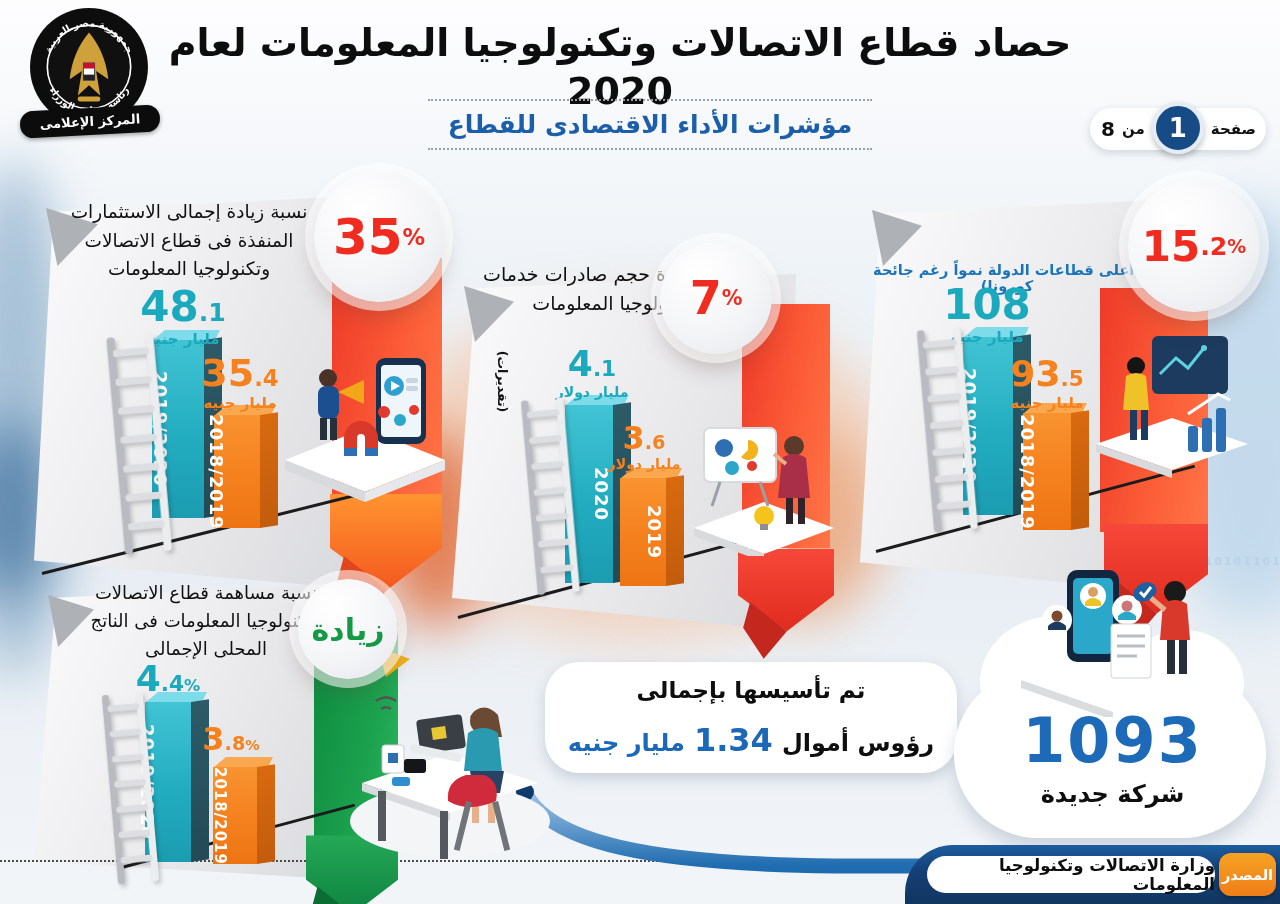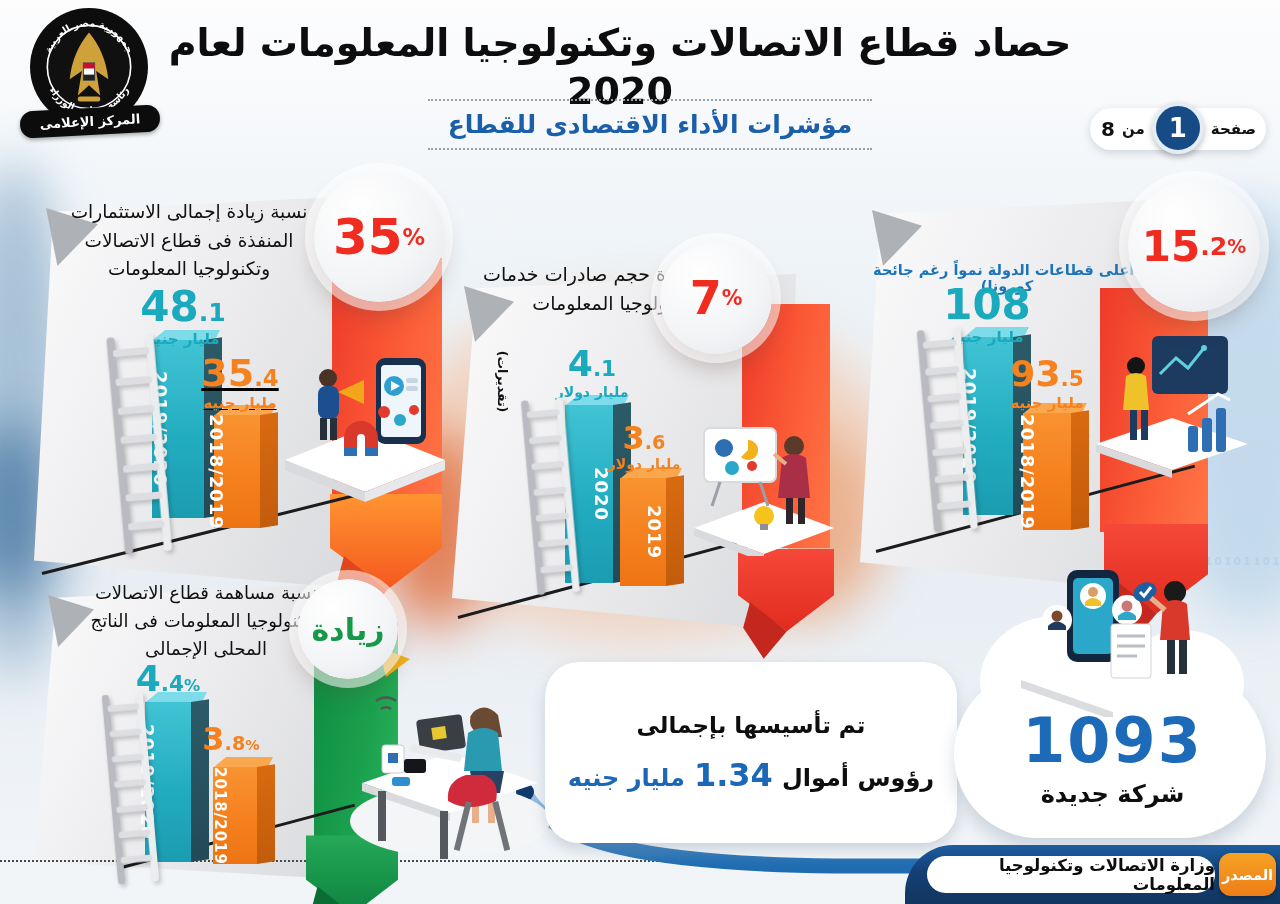--- a/index.html
+++ b/index.html
@@ -47,21 +47,21 @@
   .bar3d.teal::after{background:linear-gradient(180deg,#2c5b68 0%,#234a56 100%);}
   .bar3d.orange::after{background:linear-gradient(180deg,#d96a10 0%,#c25c0c 100%);}
   .bar3d::before{content:"";position:absolute;bottom:100%;left:1px;width:calc(100% + 15px);height:10px;clip-path:polygon(0 100%,12px 0,100% 0,calc(100% - 5px) 100%);}
   .bar3d.teal::before{background:#7edcea;}
   .bar3d.orange::before{background:#f9a85０;background:#f9a850;}
   .year{position:absolute;right:-15px;top:50%;transform:translateY(-50%) rotate(90deg);color:#fff;font-weight:800;font-size:18px;letter-spacing:1px;direction:ltr;unicode-bidi:embed;white-space:nowrap;z-index:4;}
   .year.small{font-size:15px;right:-12px;}
   .baseline{position:absolute;height:3px;background:#1c1c1c;transform-origin:left center;z-index:2;}
   .ladder{position:absolute;z-index:4;transform:rotate(-5deg);filter:drop-shadow(2px 3px 2px rgba(0,0,0,.2));}
   
-  .companies-box{left:545px;top:662px;width:412px;height:181px;background:#fff;border-radius:34px;box-shadow:0 6px 14px rgba(70,90,120,.22);z-index:5;display:flex;flex-direction:column;align-items:center;justify-content:center;gap:18px;direction:rtl;}
+  .companies-box{left:545px;top:662px;width:412px;height:111px;background:#fff;border-radius:34px;box-shadow:0 6px 14px rgba(70,90,120,.22);z-index:5;display:flex;flex-direction:column;align-items:center;justify-content:center;gap:18px;direction:rtl;}
   .companies-l1,.companies-l3{font-size:23px;font-weight:800;color:#0e0e0e;}
   .companies-l2{font-size:24px;font-weight:800;color:#0e0e0e;display:flex;direction:rtl;align-items:baseline;gap:9px;}
   .companies-l2 .cap-val{color:#1c68b8;font-size:32px;}
   .companies-l2 .cap-unit{color:#1c68b8;}
   
   .cloud-wrap{left:950px;top:552px;width:330px;height:312px;z-index:5;}
   .cloud-main{position:absolute;left:4px;top:118px;width:312px;height:168px;background:#fff;border-radius:90px;box-shadow:0 10px 16px rgba(110,130,155,.28);}
   .cloud-main::before{content:"";position:absolute;left:26px;top:-54px;width:152px;height:132px;background:#fff;border-radius:50%;}
   .cloud-main::after{content:"";position:absolute;left:168px;top:-40px;width:122px;height:108px;background:#fff;border-radius:50%;}
   .cloud-count{position:absolute;left:20px;top:152px;width:285px;text-align:center;font-size:62px;font-weight:800;color:#1d6ab8;letter-spacing:2px;z-index:2;}
@@ -169,21 +169,21 @@
     <div class="sec-title" style="left:30px;top:26px;width:262px;font-size:18.5px;">نسبة زيادة إجمالى الاستثمارات المنفذة فى قطاع الاتصالات وتكنولوجيا المعلومات</div>
 
     <div class="bar-label" style="left:90px;top:114px;width:130px;">
       <div class="bar-value teal num" style="font-size:42px;"><span class="n-main">48</span><span class="n-dec">.1</span></div>
       <div class="bar-unit teal">مليار جنيه</div>
     </div>
     <div class="bar3d teal" style="left:124px;top:168px;width:52px;height:178px;">
       <div class="face"></div>
         <span class="year">2019/2020</span>
     </div>
-    <div class="bar-label" style="left:152px;top:182px;width:120px;text-decoration:underline;">
+    <div class="bar-label" style="left:152px;top:182px;width:120px;">
       <div class="bar-value orange num" style="font-size:38px;"><span class="n-main">35</span><span class="n-dec">.4</span></div>
       <div class="bar-unit orange">مليار جنيه</div>
     </div>
     <div class="bar3d orange" style="left:186px;top:243px;width:46px;height:113px;">
       <div class="face"></div>
         <span class="year">2018/2019</span>
     </div>
     <svg class="ladder" style="left:84px;top:158px;" width="58" height="228">
         <use href="#ladder-sym"></use>
       </svg>

